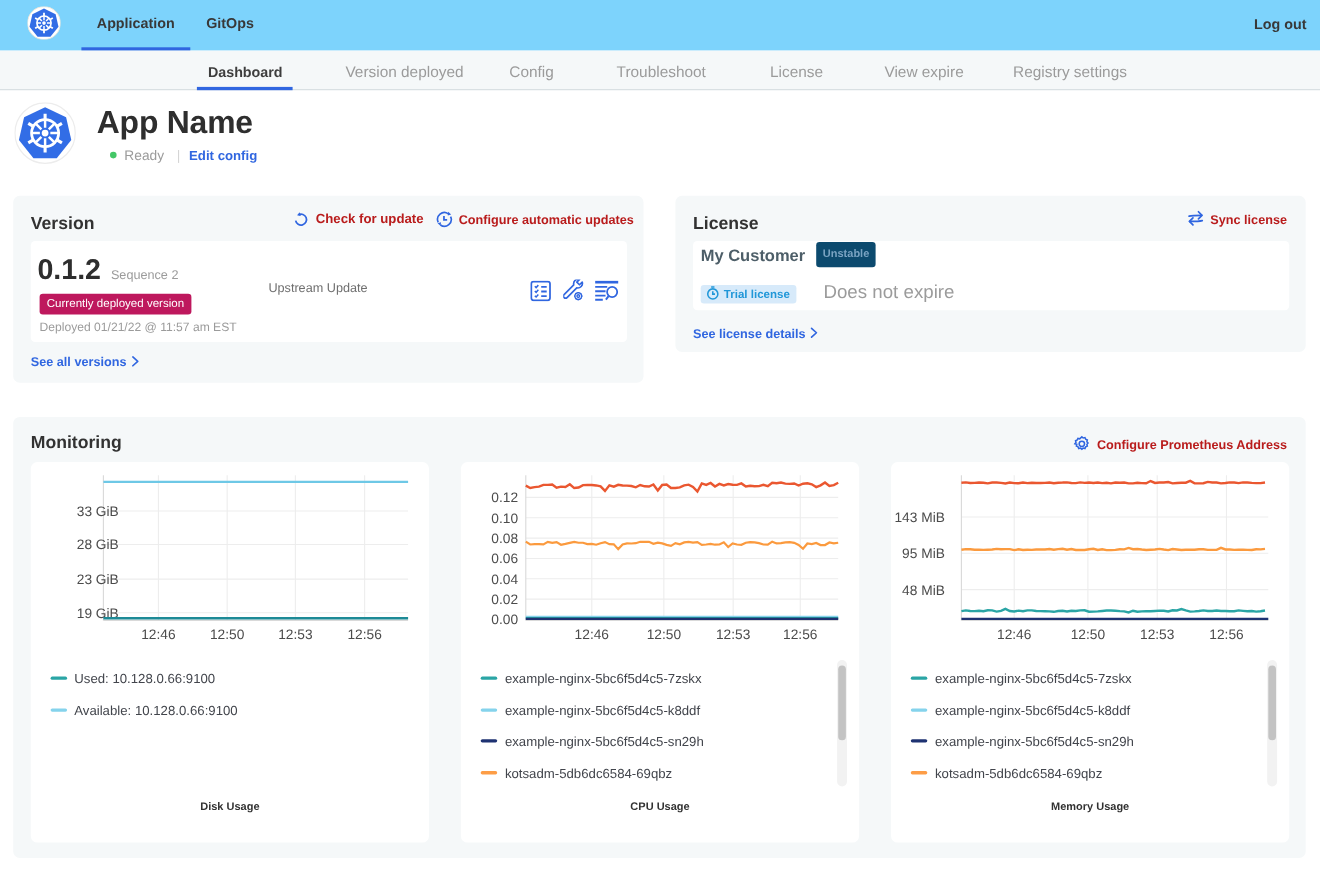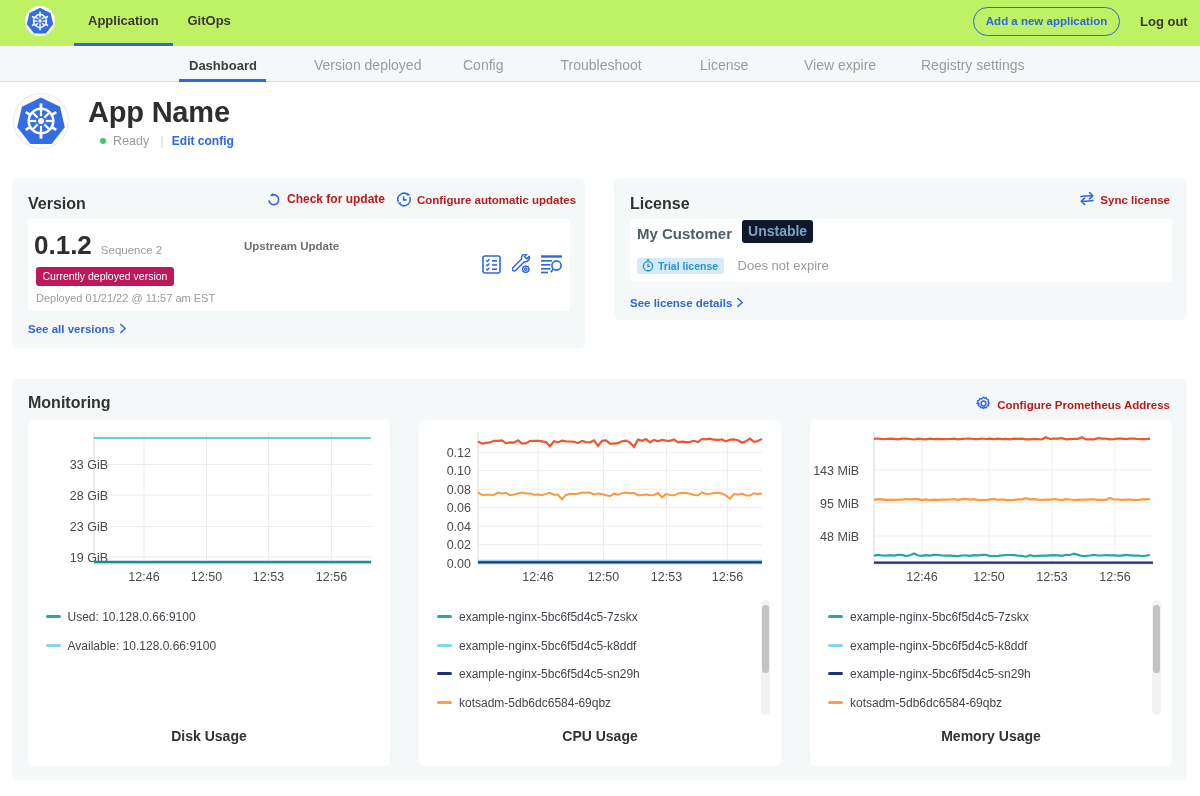--- a/index.html
+++ b/index.html
@@ -1,21 +1,21 @@
 <!DOCTYPE html>
 <html><head>
 <meta charset="utf-8">
 <style>
 * { margin:0; padding:0; box-sizing:border-box; }
 html,body { width:1200px; height:796px; background:#fff; font-family:"Liberation Sans",sans-serif; overflow:hidden; }
 .page { position:relative; width:1200px; height:796px; }
 .abs { position:absolute; }
 .link { color:#3066e0; font-weight:bold; text-decoration:none; }
 
-.topnav { position:absolute; left:0; top:0; width:1200px; height:46px; background:#bef264; }
+.topnav { position:absolute; left:0; top:0; width:1200px; height:46px; background:#7dd3fc; }
 .toptab { position:absolute; top:13px; font-size:13px; font-weight:bold; color:#383838; }
 .topunder { position:absolute; top:43px; height:3px; background:#3066e0; }
 .addbtn { position:absolute; left:973px; top:7px; width:147px; height:29px; border:1px solid #3066e0; border-radius:15px; color:#3066e0; font-size:11.5px; font-weight:bold; text-align:center; line-height:27px; }
 .logout { position:absolute; left:1140px; top:14px; font-size:13px; font-weight:bold; color:#383838; }
 
 .subnav { position:absolute; left:0; top:46px; width:1200px; height:36px; background:#f5f8f9; border-bottom:1px solid #d6dde0; }
 .subtab { position:absolute; top:11px; font-size:14px; color:#9b9b9b; font-weight:normal; }
 .subtab.active { color:#3d3d3d; font-weight:bold; font-size:13px; top:11.5px; }
 .subunder { position:absolute; top:33px; height:3px; background:#3066e0; }
 
@@ -25,21 +25,21 @@
 .card { position:absolute; background:#f5f8f9; border-radius:6px; }
 .cardhead { position:absolute; font-size:16px; font-weight:bold; color:#323232; line-height:1; }
 .innercard { position:absolute; background:#fff; border-radius:4px; }
 .badge-green { display:inline-block; background:#be185d; color:#fff; font-size:10.5px; font-weight:normal; border-radius:3px; padding:0 6.5px; line-height:19px; }
 .seelink { position:absolute; font-size:11.5px; font-weight:bold; color:#3066e0; line-height:1; }
 .hlink { position:absolute; font-size:12.5px; font-weight:bold; color:#b91c1c; white-space:nowrap; line-height:15px; }
 .chartcard { position:absolute; top:420px; width:362px; height:346px; background:#fff; border-radius:6px; }
 .legrow { position:absolute; left:18px; height:16px; white-space:nowrap; }
 .legdash { position:absolute; left:0; top:6px; width:15px; height:3px; border-radius:2px; }
 .legtxt { position:absolute; left:22.5px; top:1px; font-size:12px; color:#42454c; white-space:nowrap; }
-.charttitle { position:absolute; text-align:center; top:729px; font-size:14px; font-weight:bold; color:#323232; line-height:1; }
+.charttitle { position:absolute; text-align:center; top:729px; font-size:10px; font-weight:bold; color:#323232; line-height:1; }
 .scroll { position:absolute; width:9px; height:115px; top:600px; background:#f2f2f2; border-radius:5px; }
 .thumb { position:absolute; left:1px; top:5px; width:7px; height:68px; background:#c3c3c3; border-radius:4px; }
 svg text { font-family:"Liberation Sans",sans-serif; }
 </style>
 </head>
 <body>
 <div class="page">
 
 <div class="topnav">
   <svg class="abs" style="left:25px;top:6px" width="30" height="30" viewBox="0 0 100 100">
@@ -64,21 +64,20 @@
     <line x1="50.0" y1="71.5" x2="50.0" y2="81.0"></line>
     <line x1="31.4" y1="60.8" x2="23.2" y2="65.5"></line>
     <line x1="31.4" y1="39.2" x2="23.2" y2="34.5"></line>
     </g>
     </g>
     <circle cx="50" cy="50" r="5.5" fill="#fff"></circle>
   </svg>
   <div class="toptab" style="left:88px">Application</div>
   <div class="toptab" style="left:187.5px">GitOps</div>
   <div class="topunder" style="left:74px;width:98.5px"></div>
-  <div class="addbtn">Add a new application</div>
   <div class="logout">Log out</div>
 </div>
 
 <div class="subnav">
   <div class="subtab active" style="left:189px">Dashboard</div>
   <div class="subunder" style="left:178.5px;width:87.5px"></div>
   <div class="subtab" style="left:314px">Version deployed</div>
   <div class="subtab" style="left:463px">Config</div>
   <div class="subtab" style="left:560.5px">Troubleshoot</div>
   <div class="subtab" style="left:700px">License</div>
@@ -130,21 +129,21 @@
         <path d="M2.38,11.12 A6.2,6.2 0 0 1 11.56,3.42" fill="none" stroke="#3066e0" stroke-width="1.5"></path>
         <path d="M13.62,5.88 A6.2,6.2 0 0 1 4.44,13.58" fill="none" stroke="#3066e0" stroke-width="1.5"></path>
         <polygon points="11.4,1.6 14.2,4.1 11.1,4.9" fill="#3066e0"></polygon>
         <polygon points="4.6,14.4 1.8,11.9 4.9,11.1" fill="#3066e0"></polygon>
         <path d="M7.6 5.4 v3.5 h2.9" fill="none" stroke="#3066e0" stroke-width="1.6"></path>
       </svg>Configure automatic updates</div>
 <div class="innercard" style="left:28px;top:219px;width:542px;height:92px"></div>
 <div class="abs" style="left:34px;top:233px;font-size:26px;font-weight:bold;color:#2e2e2e;line-height:24px">0.1.2<span style="font-size:11.5px;font-weight:normal;color:#9b9b9b;margin-left:9px">Sequence 2</span></div>
 <div class="abs" style="left:36px;top:265.5px"><span class="badge-green">Currently deployed version</span></div>
 <div class="abs" style="left:36px;top:292px;font-size:11px;color:#9b9b9b">Deployed 01/21/22 @ 11:57 am EST</div>
-<div class="abs" style="left:244px;top:240px;font-size:11.5px;font-weight:bold;color:#6f6f6f">Upstream Update</div>
+<div class="abs" style="left:244px;top:256px;font-size:11.5px;font-weight:normal;color:#6f6f6f">Upstream Update</div>
 
 <svg class="abs" style="left:482px;top:255px" width="19" height="19" viewBox="0 0 19 19">
   <rect x="1" y="1" width="17" height="17" rx="2" fill="none" stroke="#3066e0" stroke-width="1.6"></rect>
   <path d="M4.2 5.2l1.2 1.2 2-2.2" fill="none" stroke="#3066e0" stroke-width="1.4"></path>
   <path d="M4.2 9.5l1.2 1.2 2-2.2" fill="none" stroke="#3066e0" stroke-width="1.4"></path>
   <path d="M4.2 13.8l1.2 1.2 2-2.2" fill="none" stroke="#3066e0" stroke-width="1.4"></path>
   <line x1="10" y1="5.8" x2="15" y2="5.8" stroke="#3066e0" stroke-width="1.6"></line>
   <line x1="10" y1="10" x2="15" y2="10" stroke="#3066e0" stroke-width="1.6"></line>
   <line x1="10" y1="14.2" x2="15" y2="14.2" stroke="#3066e0" stroke-width="1.6"></line>
 </svg>
@@ -176,31 +175,31 @@
 <div class="hlink" style="right:30px;top:191px;font-size:11.5px">
   <svg width="14" height="15" viewBox="0 0 14 15" style="vertical-align:-2.5px;margin-right:6px">
         <g fill="none" stroke="#3066e0" stroke-width="1.6" stroke-linecap="round" stroke-linejoin="round">
           <path d="M1 5.5C4 4.7 8 4.7 12.5 4.7"></path>
           <path d="M9.5 1.5l3.2 3.2-3.2 3.2" fill="none"></path>
           <path d="M13 9.5C10 10.3 6 10.3 1.5 10.3"></path>
           <path d="M4.5 13.5 1.3 10.3l3.2-3.2"></path>
         </g>
       </svg>Sync license</div>
 <div class="innercard" style="left:630px;top:219px;width:542px;height:63px"></div>
-<div class="abs" style="left:637px;top:220px;font-size:15px;font-weight:bold;color:#4d5e68;line-height:17px">My Customer<span style="display:inline-block;background:#0f172a;color:#7aa3c2;font-size:14px;font-weight:bold;border-radius:3px;padding:3px 6px;margin-left:10px;vertical-align:3px">Unstable</span></div>
+<div class="abs" style="left:637px;top:220px;font-size:15px;font-weight:bold;color:#4d5e68;line-height:17px">My Customer<span style="display:inline-block;background:#0c4a6e;color:#7aa3c2;font-size:10px;font-weight:bold;border-radius:3px;padding:3px 6px;margin-left:10px;vertical-align:3px">Unstable</span></div>
 <div class="abs" style="left:637px;top:256px">
   <span style="display:inline-block;background:#d7eafa;color:#2197d8;font-size:10.5px;font-weight:bold;border-radius:3px;padding:1px 6px 2px 5px">
   <svg width="12" height="13" viewBox="0 0 12 13" style="vertical-align:-2px;margin-right:4px">
           <g fill="none" stroke="#2197d8" stroke-width="1.4">
             <circle cx="6" cy="7.2" r="4.6"></circle>
             <path d="M6 4.8v2.6h2"></path>
             <line x1="4.5" y1="1" x2="7.5" y2="1"></line>
           </g>
         </svg>Trial license</span>
-  <span style="font-size:13px;color:#9b9b9b;margin-left:9px">Does not expire</span>
+  <span style="font-size:17px;color:#9b9b9b;margin-left:20px">Does not expire</span>
 </div>
 <div class="seelink" style="left:630px;top:296.5px">See license details
   <svg width="8" height="11" viewBox="0 0 9 12" style="vertical-align:-1px;margin-left:1px">
         <path d="M2 1.5 7 6 2 10.5" fill="none" stroke="#3066e0" stroke-width="1.7" stroke-linecap="round" stroke-linejoin="round"></path>
       </svg>
 </div>
 
 <div class="card" style="left:12px;top:379px;width:1175px;height:401px"></div>
 <div class="cardhead" style="left:28px;top:395px;font-size:16px">Monitoring</div>
 <div class="hlink" style="right:30px;top:396px;font-size:11.5px">

